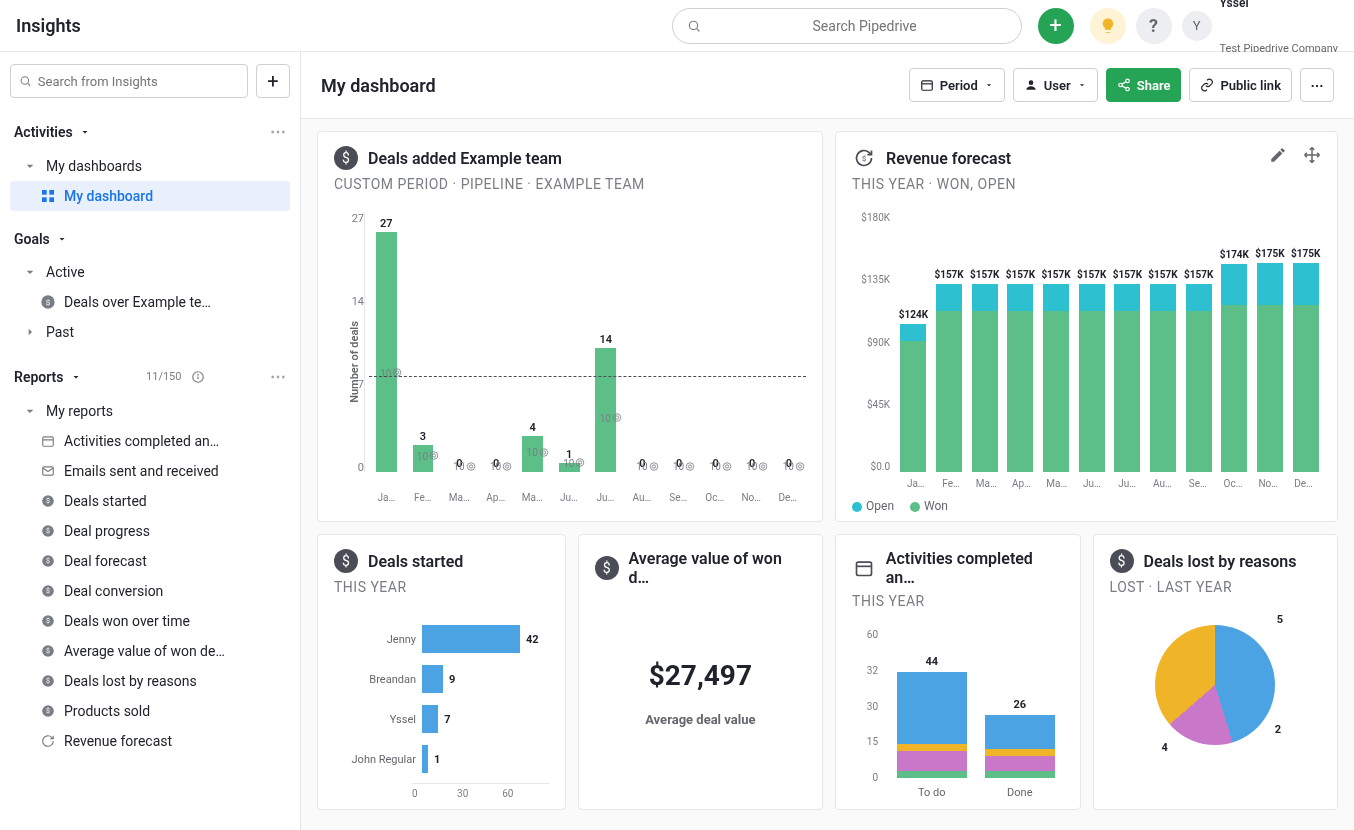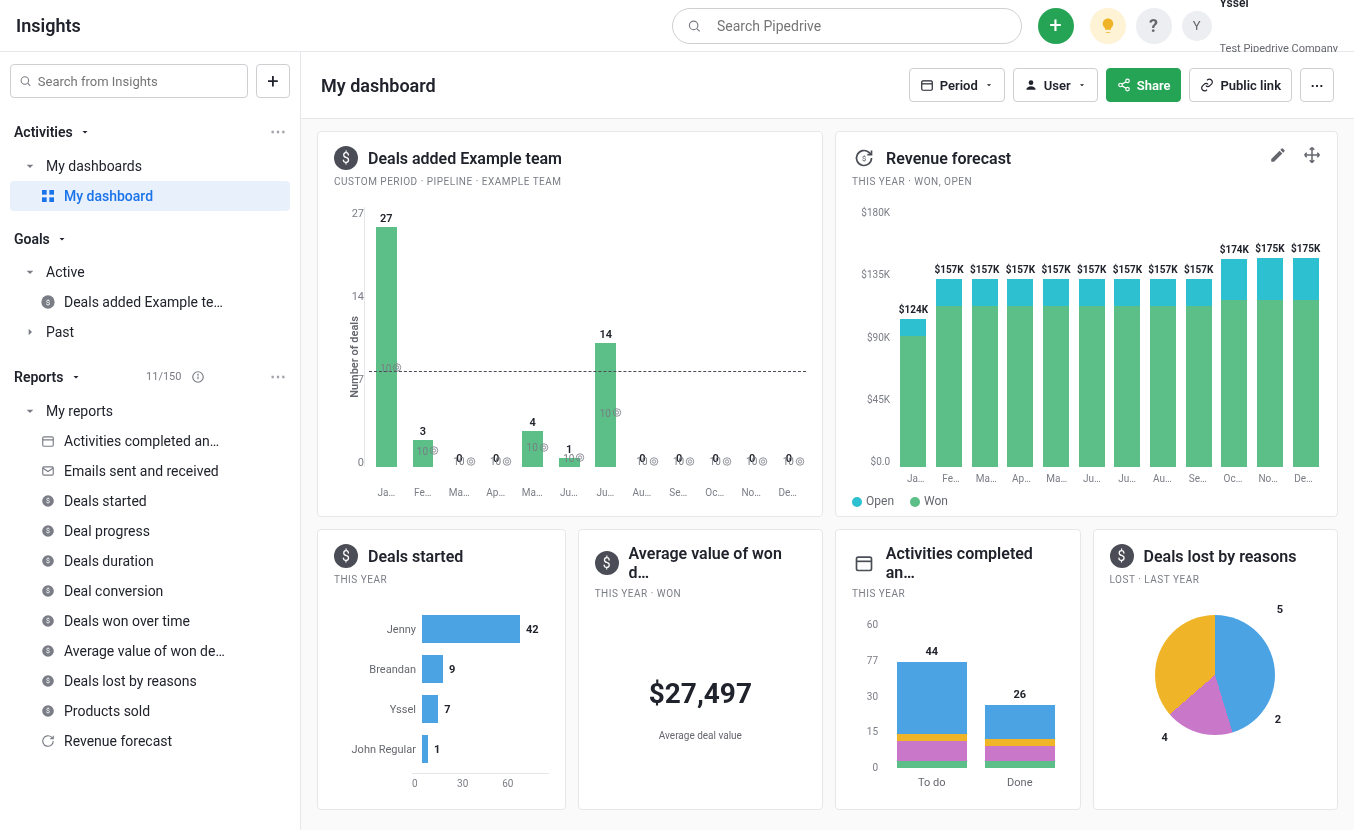--- a/index.html
+++ b/index.html
@@ -2,21 +2,21 @@
 <html><head>
 <meta charset="utf-8">
 <style>
 * { box-sizing: border-box; margin: 0; padding: 0; font-family: -apple-system, BlinkMacSystemFont, "Segoe UI", Roboto, sans-serif; }
 body { background: #fff; color: #21232c; width: 1354px; height: 830px; overflow: hidden; }
 
 
 .topbar { display: flex; align-items: center; height: 52px; padding: 0 16px; border-bottom: 1px solid #e5e7eb; gap: 16px; }
 .topbar-title { font-size: 18px; font-weight: 600; }
 .search-pill { flex: 0 0 350px; margin-left: auto; margin-right: 0; display: flex; align-items: center; height: 36px; border: 1px solid #cfcfd3; border-radius: 999px; padding: 0 14px; color: #7a7d85; }
-.search-pill input { border: none; outline: none; font-size: 14px; margin-left: 16px; width: 100%; color: #21232c; }
+.search-pill input { border: none; outline: none; font-size: 14px; margin-left: 22px; width: 100%; color: #21232c; text-align: center; }
 .btn-plus { width: 36px; height: 36px; border-radius: 50%; background: #26a456; display: flex; align-items: center; justify-content: center; color: #fff; font-size: 22px; cursor: pointer; }
 .topbar-right { margin-left: auto; display: flex; align-items: center; gap: 10px; }
 .icon-circle { width: 36px; height: 36px; border-radius: 50%; display: flex; align-items: center; justify-content: center; font-size: 18px; }
 .bulb { background: #fff3d6; color: #f0b429; }
 .help { background: #eceef1; color: #65676e; font-weight: bold; }
 .avatar { width: 30px; height: 30px; border-radius: 50%; background: #eceef1; display: flex; align-items: center; justify-content: center; font-size: 13px; color: #65676e; }
 .user-block { display: flex; align-items: center; gap: 8px; }
 .user-text { display: flex; flex-direction: column; font-size: 11px; line-height: 1.2; }
 .user-text .name { font-weight: 600; font-size: 12px; }
 .user-text .company { color: #65676e; margin-top: 32px; }
@@ -50,21 +50,21 @@
 
 
 .grid { padding: 12px 16px; display: grid; grid-template-columns: repeat(4, 1fr); gap: 12px; overflow: hidden; }
 .card { background: #fff; border: 1px solid #e5e7eb; border-radius: 4px; display: flex; flex-direction: column; }
 .card.wide2 { grid-column: span 2; }
 .card-header { padding: 14px 16px 6px; display: flex; align-items: flex-start; }
 .card-header .title-row { display: flex; align-items: center; gap: 10px; }
 .card-header .icon-badge { width: 24px; height: 24px; border-radius: 50%; background: #4a4d56; color: #fff; display: flex; align-items: center; justify-content: center; font-size: 14px; }
 .card-header h3 { font-size: 16px; font-weight: 600; }
 .card-header .actions { margin-left: auto; display: flex; gap: 16px; color: #65676e; }
-.card-sub { padding: 0 16px 10px; font-size: 10px; letter-spacing: 0.5px; color: #7a7d85; text-transform: uppercase; }
+.card-sub { padding: 0 16px 10px; font-size: 14px; letter-spacing: 0.5px; color: #7a7d85; text-transform: uppercase; }
 .card-body { flex: 1; position: relative; padding: 10px 16px; }
 
 
 .chart1 { position: relative; height: 280px; display: flex; }
 .y-axis-label { position: absolute; left: -4px; top: 50%; transform: translateY(-50%) rotate(-90deg); font-size: 11px; font-weight: 600; color: #65676e; }
 .y-ticks { width: 30px; display: flex; flex-direction: column; justify-content: space-between; font-size: 11px; color: #7a7d85; text-align: right; padding-bottom: 18px; padding-top: 0px; }
 .bars1 { flex: 1; display: flex; align-items: flex-end; gap: 2px; border-left: 1px solid #e5e7eb; height: 260px; position: relative; padding-left: 4px; }
 .bars1 .target-line { position: absolute; left: 4px; right: 0; top: 63%; border-top: 1px dashed #4a4d56; z-index: 2; }
 .bar-col { flex: 1; display: flex; flex-direction: column; align-items: center; gap: 2px; position: relative; }
 .bar { width: 60%; background: #5bbf87; }
@@ -92,21 +92,21 @@
 .hbar-row { display: flex; align-items: center; height: 40px; gap: 6px; }
 .hbar-row .name { width: 72px; font-size: 11px; color: #65676e; text-align: right; }
 .hbar-row .bar3 { height: 28px; background: #4ba3e3; }
 .hbar-row .val { font-size: 11px; font-weight: 700; }
 .x-axis3 { display: flex; margin-left: 78px; border-top: 1px solid #e5e7eb; padding-top: 4px; font-size: 10px; color: #7a7d85; }
 .x-axis3 span { width: 33%; }
 
 
 .big-num { display: flex; flex-direction: column; align-items: center; justify-content: center; height: 180px; }
 .big-num .val { font-size: 28px; font-weight: 700; }
-.big-num .sub { font-size: 10px; color: #65676e; margin-top: 20px; }
+.big-num .sub { font-size: 13px; color: #65676e; margin-top: 20px; font-weight: bold; }
 
 
 .chart5 { height: 170px; display: flex; gap: 6px; }
 .y-ticks5 { width: 30px; display: flex; flex-direction: column; justify-content: space-between; font-size: 10px; color: #7a7d85; text-align: right; padding-right: 4px; padding-bottom: 16px; }
 .bars5 { flex: 1; display: flex; gap: 18px; align-items: flex-end; justify-content: center; padding-bottom: 0; }
 .barcol5 { width: 70px; display: flex; flex-direction: column; align-items: center; gap: 4px; }
 .barcol5 .lbl { font-size: 11px; font-weight: 700; }
 .barcol5 .stack5 { width: 100%; display: flex; flex-direction: column; }
 .stack5 div { width: 100%; }
 .stack5 .s1 { background: #4ba3e3; }
@@ -201,21 +201,21 @@
       <svg class="icon" width="12" height="12" viewBox="0 0 24 24" fill="#7a7d85">
           <path d="M7 10l5 5 5-5z"></path>
         </svg>
       <span class="label">Active</span>
     </div>
     <div class="sb-item level2">
       <svg class="icon" width="14" height="14" viewBox="0 0 24 24" fill="#7a7d85">
           <circle cx="12" cy="12" r="10"></circle>
           <text x="12" y="16" font-size="12" fill="#fff" text-anchor="middle">$</text>
         </svg>
-      <span class="label">Deals added Example te…</span>
+      <span class="label">Deals over Example te…</span>
     </div>
     <div class="sb-item">
       <svg class="icon" width="12" height="12" viewBox="0 0 24 24" fill="#7a7d85">
           <path d="M10 7l5 5-5 5z"></path>
         </svg>
       <span class="label">Past</span>
     </div>
 
     <div class="sb-section" style="margin-top:10px;">
       <span>Reports</span>
@@ -273,21 +273,21 @@
           </span>
           <span class="label">Deal progress</span>
         </div>
         <div class="sb-item level2">
           <span class="icon">
             <svg width="14" height="14" viewBox="0 0 24 24" fill="#7a7d85">
               <circle cx="12" cy="12" r="10"></circle>
               <text x="12" y="16" font-size="12" fill="#fff" text-anchor="middle">$</text>
             </svg>
           </span>
-          <span class="label">Deals duration</span>
+          <span class="label">Deal forecast</span>
         </div>
         <div class="sb-item level2">
           <span class="icon">
             <svg width="14" height="14" viewBox="0 0 24 24" fill="#7a7d85">
               <circle cx="12" cy="12" r="10"></circle>
               <text x="12" y="16" font-size="12" fill="#fff" text-anchor="middle">$</text>
             </svg>
           </span>
           <span class="label">Deal conversion</span>
         </div>
@@ -696,21 +696,20 @@
         </div>
       </div>
 
       <div class="card">
         <div class="card-header">
           <div class="title-row">
             <div class="icon-badge">$</div>
             <h3>Average value of won d…</h3>
           </div>
         </div>
-        <div class="card-sub">THIS YEAR  ·  WON</div>
         <div class="card-body">
           <div class="big-num">
             <div class="val">$27,497</div>
             <div class="sub">Average deal value</div>
           </div>
         </div>
       </div>
 
       <div class="card">
         <div class="card-header">
@@ -722,21 +721,21 @@
                 </svg>
             </div>
             <h3>Activities completed an…</h3>
           </div>
         </div>
         <div class="card-sub">THIS YEAR</div>
         <div class="card-body">
           <div class="chart5">
             <div class="y-ticks5" id="c5-yticks">
                 <div>60</div>
-                <div>77</div>
+                <div>32</div>
                 <div>30</div>
                 <div>15</div>
                 <div>0</div>
               </div>
             <div class="bars5" id="c5-bars">
                 <div class="barcol5">
                   <div class="lbl">44</div>
                   <div class="stack5">
                     <div class="s1" style="height:72.5px"></div>
                     <div class="s2" style="height:7.25px"></div>

